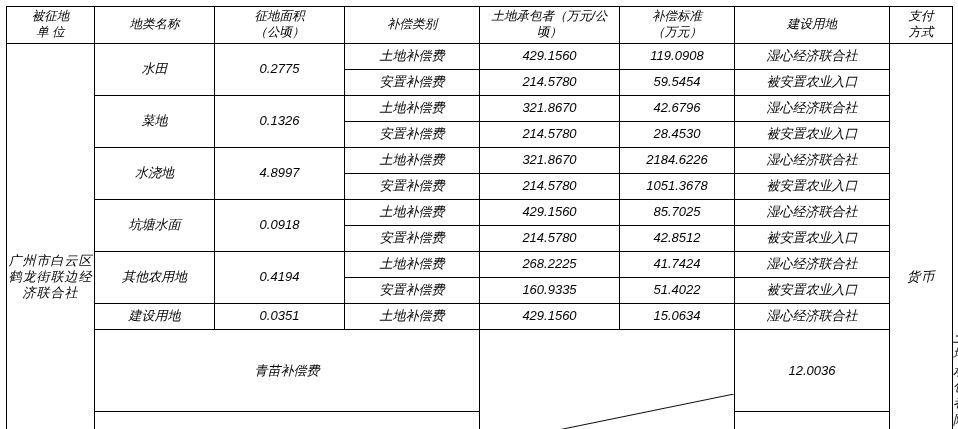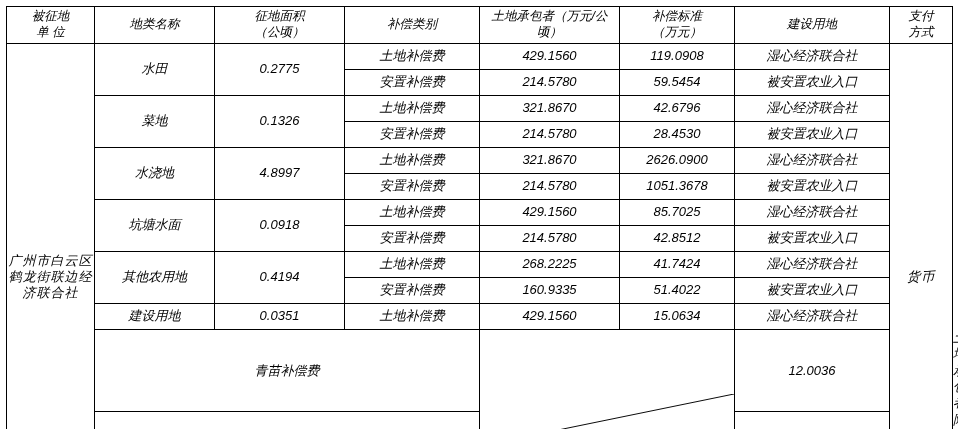--- a/index.html
+++ b/index.html
@@ -158,21 +158,21 @@
         <td class="num">214.5780</td>
         <td class="num">28.4530</td>
         <td class="cat">被安置农业入口</td>
       </tr>
 
       <tr class="rowcell">
         <td class="cat" rowspan="2">水浇地</td>
         <td class="num" rowspan="2">4.8997</td>
         <td class="cat">土地补偿费</td>
         <td class="num">321.8670</td>
-        <td class="num">2626.0900</td>
+        <td class="num">2184.6226</td>
         <td class="cat">湿心经济联合社</td>
       </tr>
       <tr class="rowcell">
         <td class="cat">安置补偿费</td>
         <td class="num">214.5780</td>
         <td class="num">1051.3678</td>
         <td class="cat">被安置农业入口</td>
       </tr>
 
       <tr class="rowcell">

